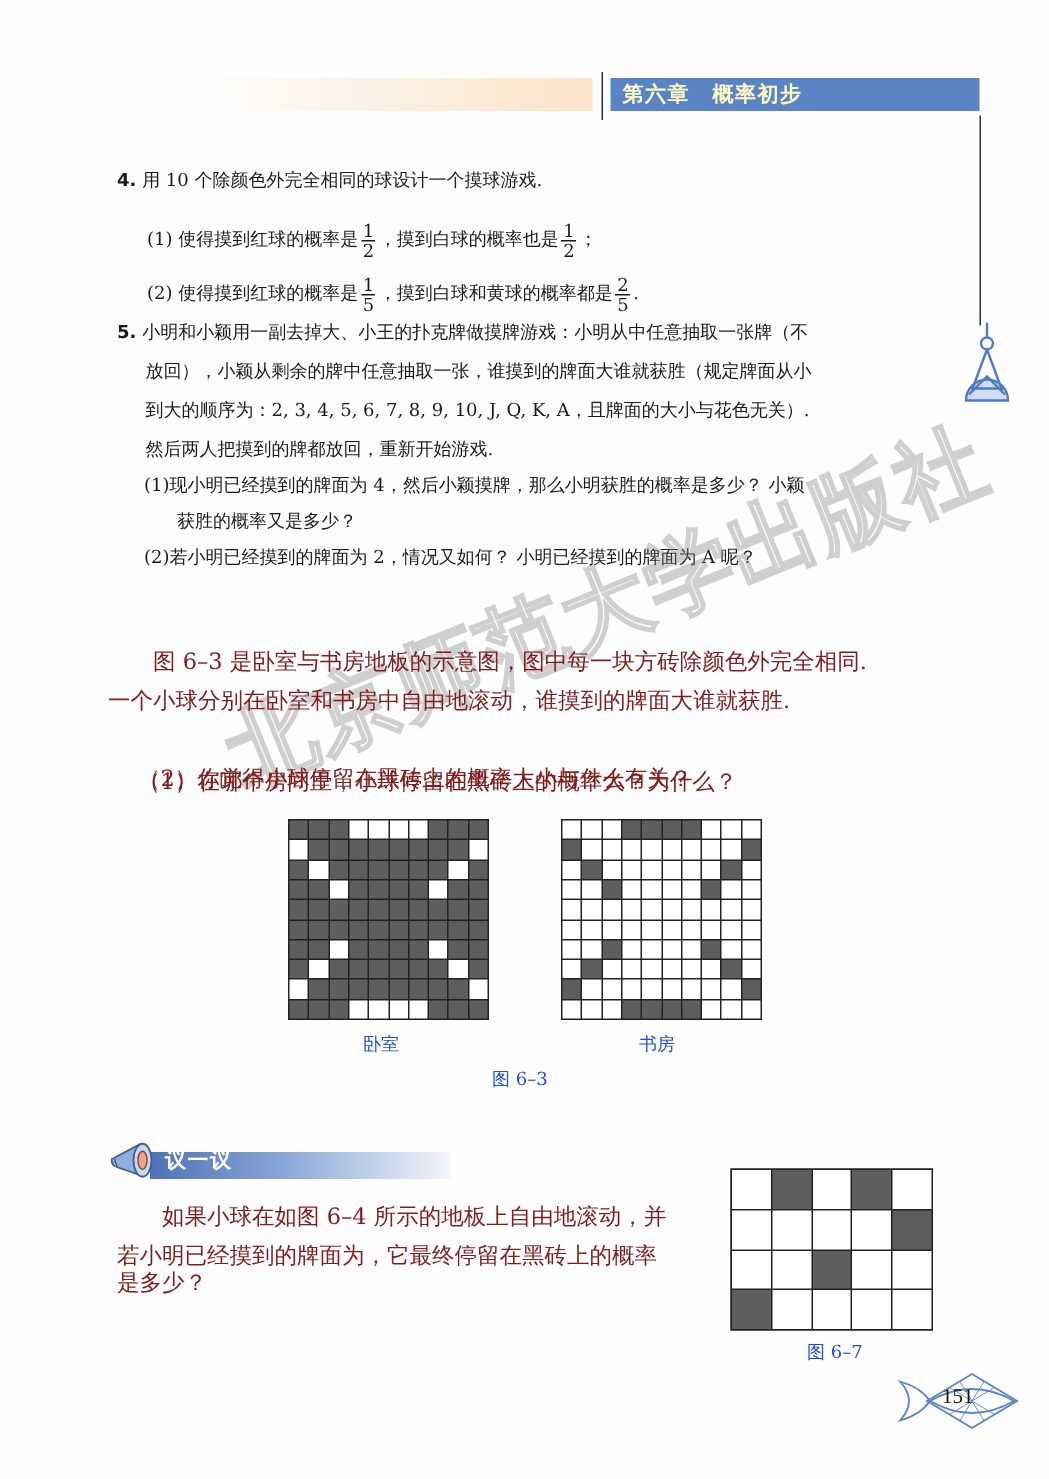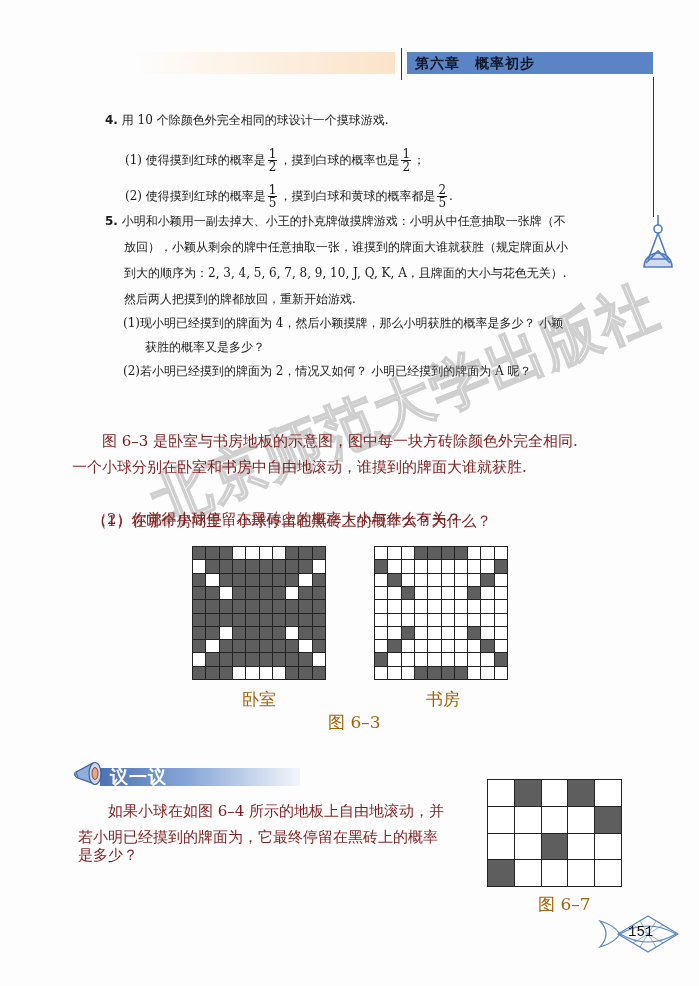--- a/index.html
+++ b/index.html
@@ -12,30 +12,30 @@
   .abs { position: absolute; }
 
   
   .hdr-fade {
     left: 133px; top: 52px; width: 262px; height: 22px;
     background: linear-gradient(to right, rgba(252,224,196,0) 0%, #fbe3c8 100%);
   }
   .hdr-vline { left: 401px; top: 48px; width: 1px; height: 32px; background: #333; }
   .hdr-bar {
     left: 407px; top: 52px; width: 246px; height: 22px;
-    background: #5b84c4; color: #0f172a;
+    background: #5b84c4; color: #fef9c3;
     font-family: "DejaVu Sans", sans-serif; font-size: 14px; font-weight: bold;
     line-height: 22px; padding-left: 8px; box-sizing: border-box;
     letter-spacing: 1px; white-space: pre;
   }
   .side-vline { left: 653px; top: 77px; width: 1px; height: 140px; background: #333; }
   .tower { left: 640px; top: 215px; width: 36px; height: 55px; }
 
   
-  .ex { font-size: 12px; line-height: 16px; white-space: nowrap; margin-left: 27px; }
+  .ex { font-size: 12px; line-height: 16px; white-space: nowrap; }
   .ex b { font-family: "DejaVu Sans", sans-serif; }
   .frac {
     display: inline-block; vertical-align: middle; text-align: center;
     font-size: 12px; line-height: 12px; margin: 0 2px;
   }
   .frac span { display: block; }
   .frac .num { border-bottom: 1px solid #1a1a1a; padding: 0 1px; }
 
   
   .para { font-size: 15px; line-height: 22px; white-space: nowrap; color: #7f1d1d; }
@@ -51,36 +51,36 @@
     -webkit-text-stroke: 1.5px rgba(120,120,120,0.35);
     color: rgba(255,255,255,0);
   }
 
   
   .grid {
     display: grid; border: 1px solid #222; background: #222; gap: 1px;
   }
   .cell { background: #fff; }
   .cell.d { background: #5e5e5e; }
-  .fig-label { font-size: 17px; color: #a16207; white-space: nowrap; }
+  .fig-label { font-size: 12px; color: #1d4ed8; white-space: nowrap; }
 
   
   .disc-bar {
     left: 100px; top: 768px; width: 200px; height: 18px;
     background: linear-gradient(to right, #4d73b5 0%, #89a7d8 45%, rgba(220,230,245,0.3) 100%);
   }
   .disc-title {
     left: 110px; top: 765px; font-family: "DejaVu Sans", sans-serif;
-    font-weight: bold; font-size: 18px; color: #fff; letter-spacing: 1px;
+    font-weight: bold; font-size: 14px; color: #fff; letter-spacing: 1px;
   }
   .megaphone { left: 73px; top: 758px; width: 34px; height: 32px; }
 
   .fish { left: 598px; top: 913px; width: 90px; height: 42px; }
   .page-num {
-    left: 628px; top: 924px; font-family: Liberation Mono, monospace;
+    left: 628px; top: 924px; font-family: Liberation Serif, serif;
     font-size: 14px; color: #111;
   }
 </style>
 </head>
 <body>
 
 <div class="abs hdr-fade"></div>
 <div class="abs hdr-vline"></div>
 <div class="abs hdr-bar">第六章　概率初步</div>
 <div class="abs side-vline"></div>

